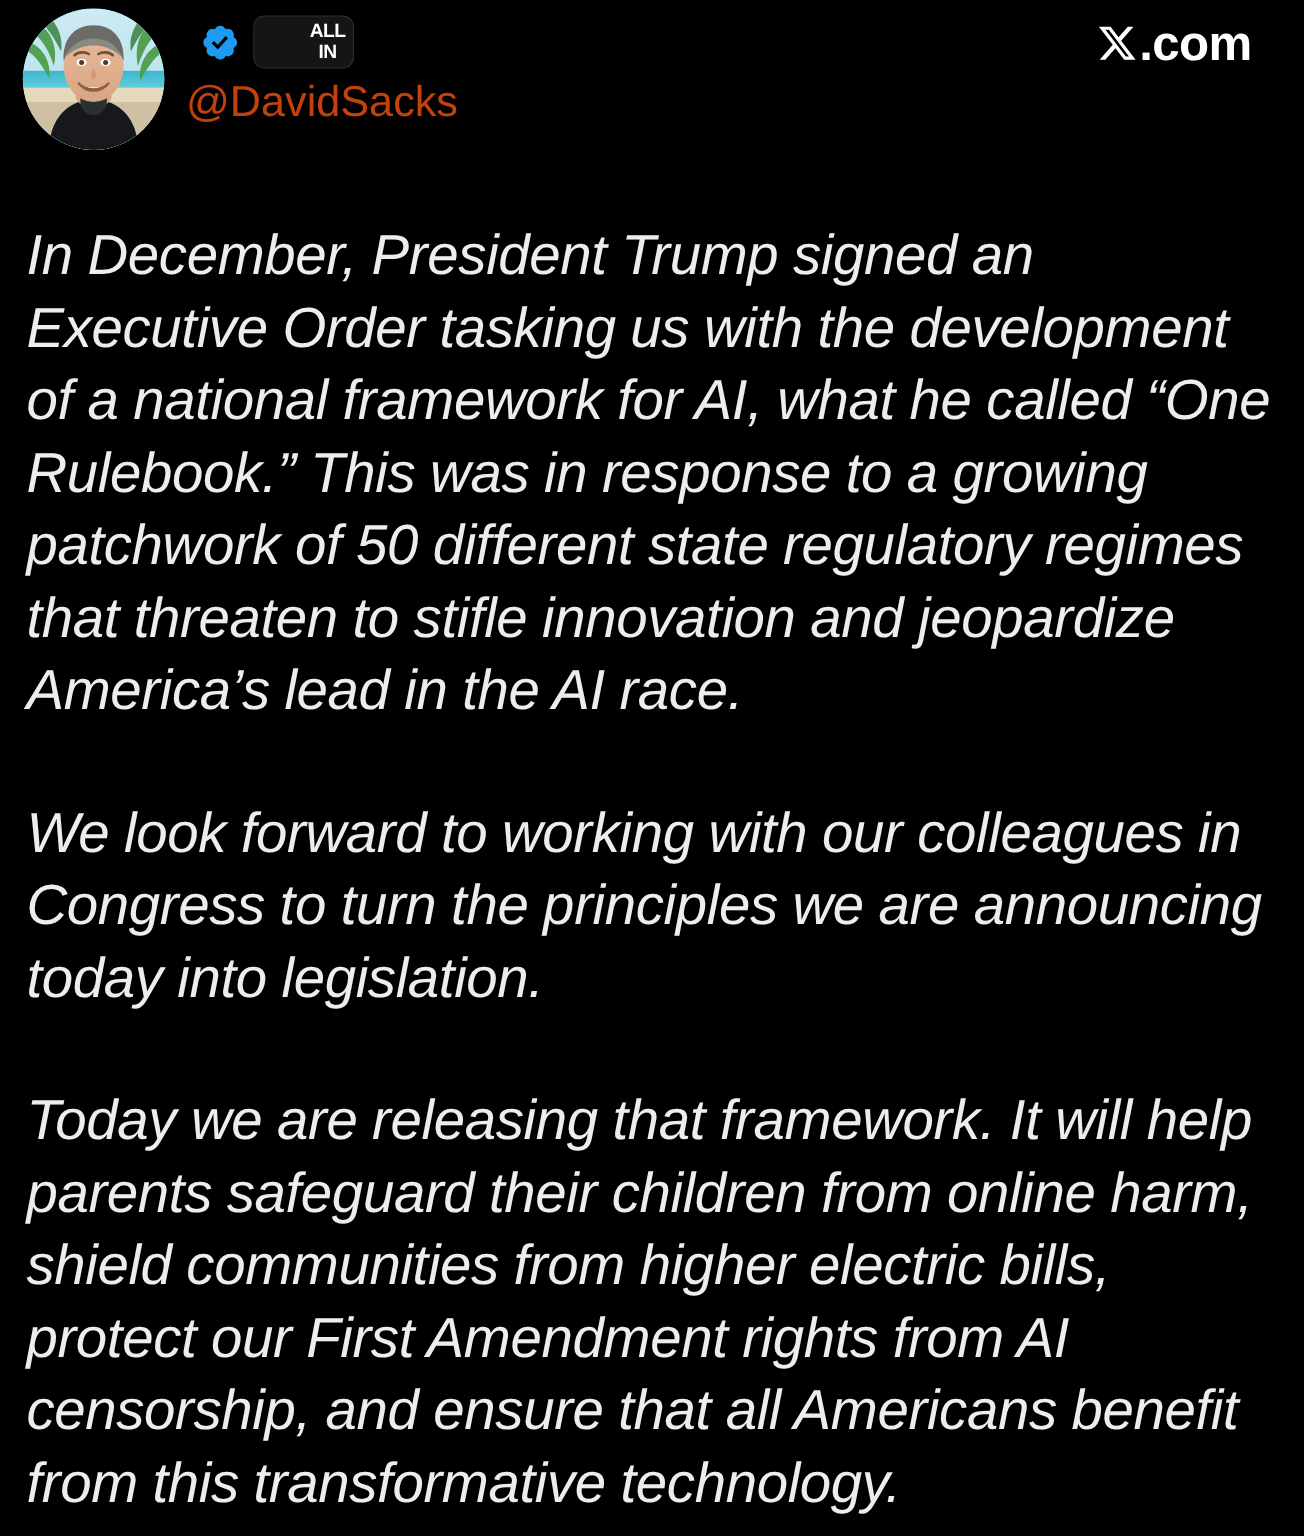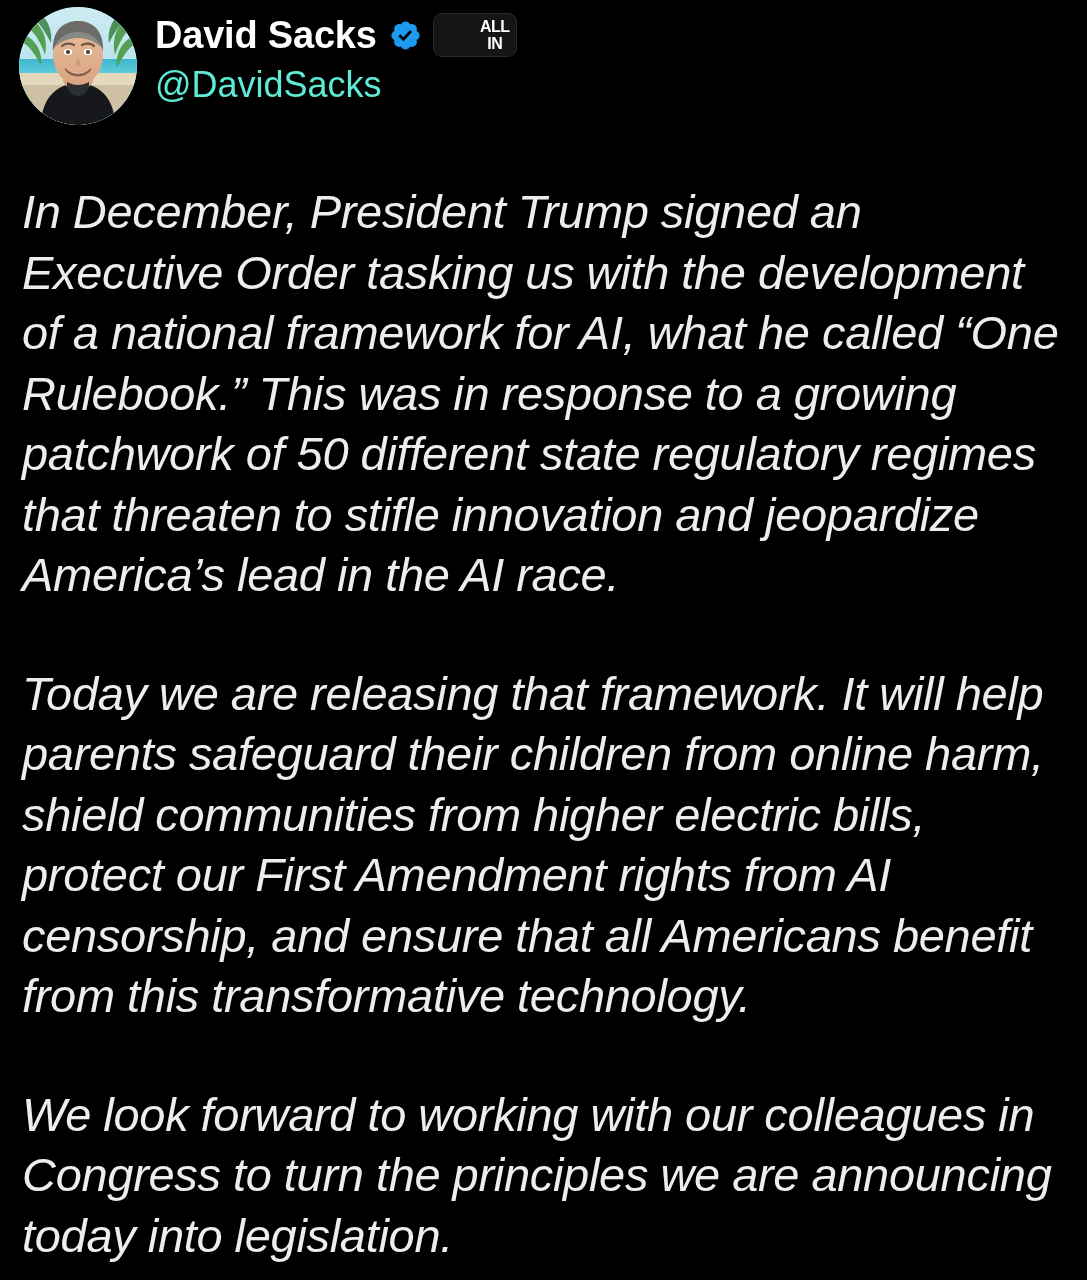--- a/index.html
+++ b/index.html
@@ -94,21 +94,21 @@
     font-size: 16px;
     font-weight: bold;
     letter-spacing: -0.5px;
     display: block;
   }
   .allin-badge .l1 { margin-bottom: 1px; }
 
   .handle {
     margin-top: 2px;
     font-size: 36px;
-    color: #5eead4;
+    color: #c2410c;
     line-height: 46px;
     white-space: nowrap;
   }
 
   .brand {
     position: absolute;
     right: 44px;
     top: 8px;
     display: flex;
     align-items: center;
@@ -205,36 +205,41 @@
           <path d="M63 38 C 66 36, 72 36, 75 39" stroke="#6a5543" stroke-width="2.2" fill="none" stroke-linecap="round"></path>
           <path d="M59 50 C 56 56, 56 58, 59 59 C 62 58, 62 56, 59 50 Z" fill="#c9916f" opacity="0.7"></path>
           <path d="M47 63 C 53 70, 65 70, 71 63 C 65 67, 53 67, 47 63 Z" fill="#ffffff"></path>
           <path d="M46 62 C 53 71, 65 71, 72 62 C 65 69, 53 69, 46 62 Z" fill="none" stroke="#8d5f47" stroke-width="1.6"></path>
         </g>
       </svg>
     </div>
 
     <div class="id-block">
       <div class="name-row">
-        <span class="display-name">David Sacks</span>
 
         <svg class="verified-badge" viewBox="0 0 22 22" xmlns="http://www.w3.org/2000/svg">
           <path fill="#1d9bf0" d="M20.396 11c-.018-.646-.215-1.275-.57-1.816-.354-.54-.852-.972-1.438-1.246.223-.607.27-1.264.14-1.897-.131-.634-.437-1.218-.882-1.687-.47-.445-1.053-.75-1.687-.882-.633-.13-1.29-.083-1.897.14-.273-.587-.704-1.086-1.245-1.44S11.647 1.62 11 1.604c-.646.017-1.273.213-1.813.568s-.969.854-1.24 1.44c-.608-.223-1.267-.272-1.902-.14-.635.13-1.22.436-1.69.882-.445.47-.749 1.055-.878 1.688-.13.633-.08 1.29.144 1.896-.587.274-1.087.705-1.443 1.245-.356.54-.555 1.17-.574 1.817.02.647.218 1.276.574 1.817.356.54.856.972 1.443 1.245-.224.606-.274 1.263-.144 1.896.13.634.433 1.218.877 1.688.47.443 1.054.747 1.687.878.633.132 1.29.084 1.897-.136.274.586.705 1.084 1.246 1.439.54.354 1.17.551 1.816.569.647-.016 1.276-.213 1.817-.567s.972-.854 1.245-1.44c.604.239 1.266.296 1.903.164.636-.132 1.22-.447 1.68-.907.46-.46.776-1.044.908-1.681s.075-1.299-.165-1.903c.586-.274 1.084-.705 1.439-1.246.354-.54.551-1.17.569-1.816zM9.662 14.85l-3.429-3.428 1.293-1.302 2.072 2.072 4.4-4.794 1.347 1.246z"></path>
         </svg>
 
         <span class="allin-badge">
           <span class="l1">ALL</span>
           <span class="l2">IN</span>
         </span>
       </div>
 
       <div class="handle">@DavidSacks</div>
     </div>
 
+    <div class="brand">
+      <svg class="x-logo" viewBox="0 0 24 24" xmlns="http://www.w3.org/2000/svg">
+        <path fill="#ffffff" d="M18.244 2.25h3.308l-7.227 8.26 8.502 11.24H16.17l-5.214-6.817L4.99 21.75H1.68l7.73-8.835L1.254 2.25H8.08l4.713 6.231zm-1.161 17.52h1.833L7.084 4.126H5.117z"></path>
+      </svg>
+      <span class="dotcom">.com</span>
+    </div>
   </div>
 
   <div class="tweet-body">
     <p class="tweet-paragraph">In December, President Trump signed an Executive Order tasking us with the development of a national framework for AI, what he called “One Rulebook.” This was in response to a growing patchwork of 50 different state regulatory regimes that threaten to stifle innovation and jeopardize America’s lead in the AI race.</p>
+    <p class="tweet-paragraph">We look forward to working with our colleagues in Congress to turn the principles we are announcing today into legislation.</p>
     <p class="tweet-paragraph">Today we are releasing that framework. It will help parents safeguard their children from online harm, shield communities from higher electric bills, protect our First Amendment rights from AI censorship, and ensure that all Americans benefit from this transformative technology.</p>
-    <p class="tweet-paragraph">We look forward to working with our colleagues in Congress to turn the principles we are announcing today into legislation.</p>
   </div>
 
 </div>
 
 </body></html>

